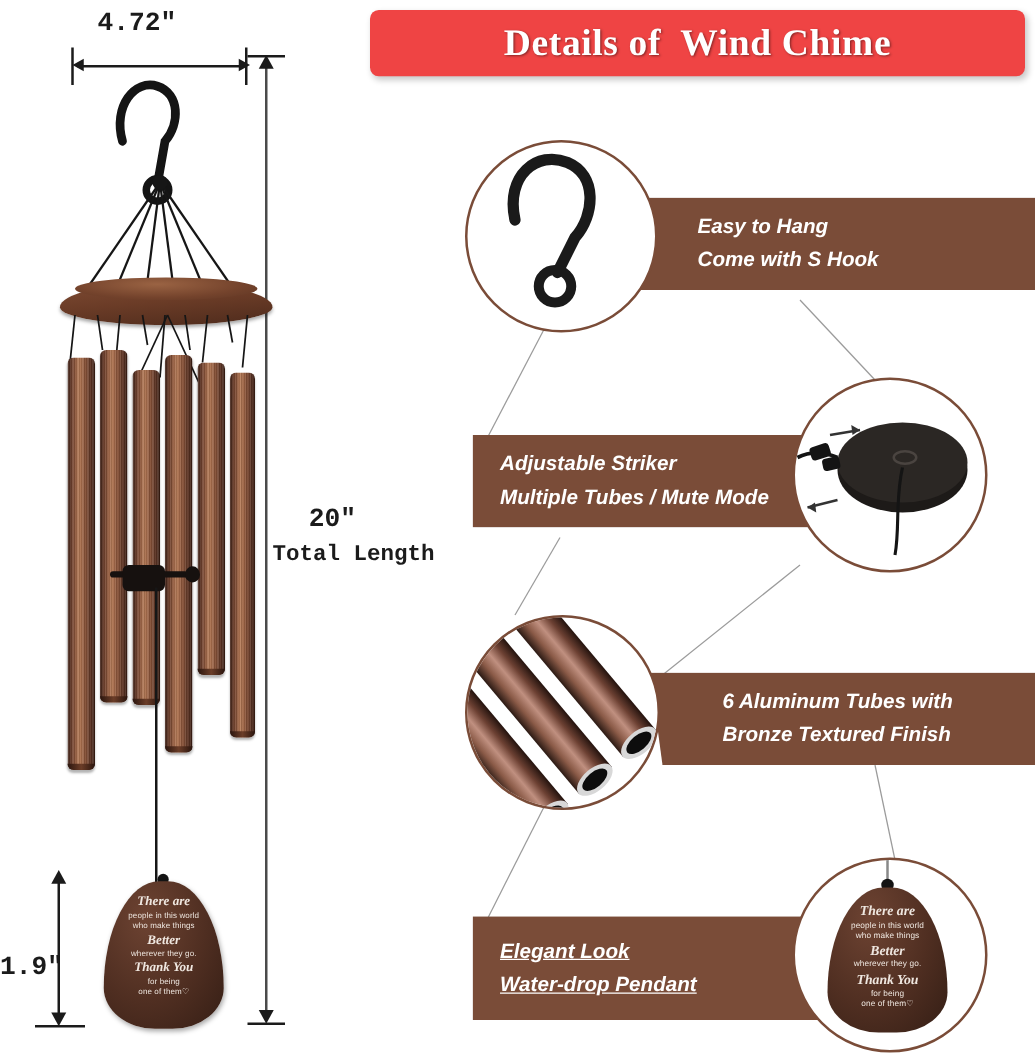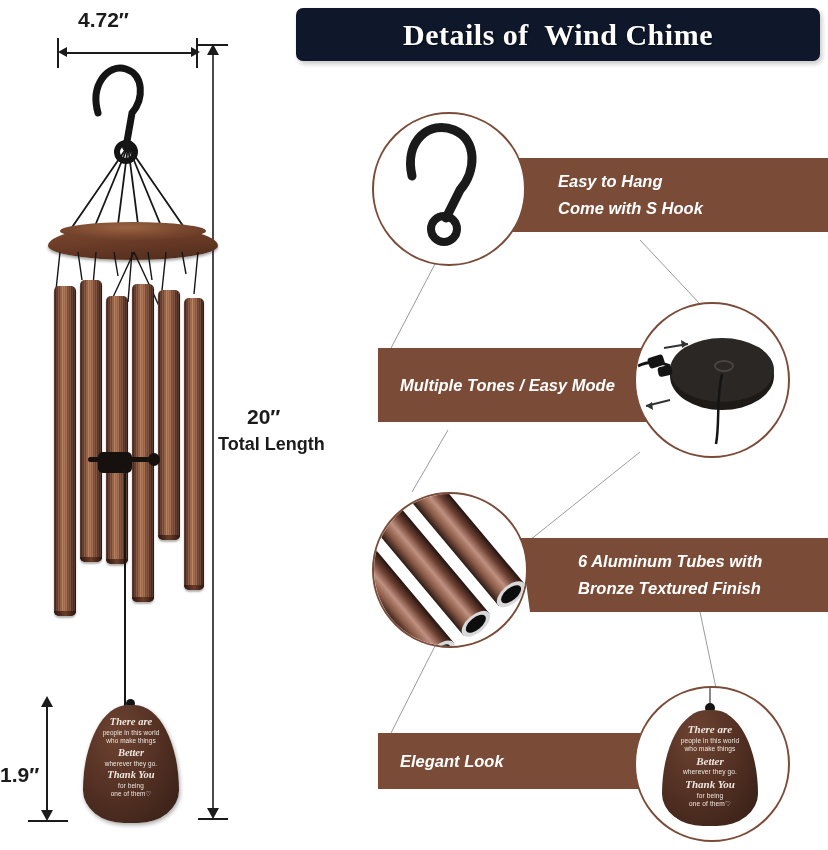--- a/index.html
+++ b/index.html
@@ -8,35 +8,35 @@
     background:#ffffff;
     font-family:"Liberation Sans", sans-serif;
     overflow:hidden;
     position:relative;
   }
   .root{position:relative;width:828px;height:850px;}
 
   
   .header-banner{
     position:absolute;left:296px;top:8px;width:524px;height:53px;
-    background:#0f172a;border-radius:7px;
+    background:#ef4444;border-radius:7px;
     box-shadow:2px 3px 5px rgba(0,0,0,.22);
     display:flex;align-items:center;justify-content:center;
   }
   .header-title{
     color:#fff;font-family:"Liberation Serif", serif;
     font-weight:bold;font-size:30px;letter-spacing:.5px;
     text-shadow:1px 1px 2px rgba(0,0,0,.45);
     white-space:pre;
   }
 
   
   .dim-label{
     position:absolute;color:#1b1b1b;font-weight:bold;
-    font-family:Liberation Sans, sans-serif;
+    font-family:Liberation Mono, monospace;
   }
   #dim-width-label{left:78px;top:8px;font-size:21px;}
   #dim-total-num{left:247px;top:405px;font-size:21px;}
   #dim-total-sub{left:218px;top:434px;font-size:18px;font-weight:bold;}
   #dim-drop-label{left:0px;top:763px;font-size:21px;}
 
   .tick{position:absolute;background:#1b1b1b;}
   
   #tick-left{left:57px;top:38px;width:2px;height:30px;}
   #tick-right{left:196px;top:38px;width:2px;height:30px;}
@@ -121,22 +121,22 @@
   }
   .co-left{ 
     padding-left:22px;
   }
   #callout-hook{left:500px;top:158px;width:296px;height:74px;
     clip-path:polygon(0 0,100% 0,100% 100%,10px 100%);}
   #callout-striker{left:378px;top:348px;width:268px;height:74px;
     clip-path:polygon(0 0, 100% 0, calc(100% - 14px) 100%, 0 100%);}
   #callout-tubes{left:520px;top:538px;width:290px;height:74px;
     clip-path:polygon(0 0,100% 0,calc(100% - 14px) 100%,10px 100%);}
-  #callout-pendant{left:378px;top:733px;width:290px;height:56px;
-    clip-path:polygon(0 0, 100% 0, calc(100% - 14px) 100%, 0 100%);}
+  #callout-pendant{left:378px;top:733px;width:290px;height:83px;
+    clip-path:polygon(0 0, 100% 0, calc(100% - 14px) 100%, 0 100%);text-decoration:underline;}
 
   
   .circle{
     position:absolute;border-radius:50%;background:#fff;
     border:2.4px solid #7a4c38;overflow:hidden;z-index:3;
   }
   #circle-hook{left:372px;top:112px;width:150px;height:150px;}
   #circle-striker{left:634px;top:302px;width:152px;height:152px;}
   #circle-tubes{left:372px;top:492px;width:152px;height:152px;}
   #circle-pendant{left:634px;top:686px;width:152px;height:152px;}
@@ -264,21 +264,22 @@
     <span>Come with S Hook</span>
   </div>
   <div class="circle" id="circle-hook">
     <svg width="150" height="150" viewBox="0 0 150 150">
       <path d="M38 62 C30 26 56 6 80 16 C104 26 102 58 86 76 L72 104" stroke="#1a1a1a" stroke-width="9" fill="none" stroke-linecap="round"></path>
       <circle cx="70" cy="115" r="13" stroke="#1a1a1a" stroke-width="8" fill="none"></circle>
     </svg>
   </div>
 
   <div class="callout co-left" id="callout-striker">
-    <span>Multiple Tones / Easy Mode</span>
+    <span>Adjustable Striker</span>
+    <span>Multiple Tubes / Mute Mode</span>
   </div>
   <div class="circle" id="circle-striker">
     <svg width="152" height="152" viewBox="0 0 152 152">
       <ellipse cx="86" cy="72" rx="52" ry="34" fill="#1d1a18"></ellipse>
       <ellipse cx="86" cy="66" rx="52" ry="32" fill="#2b2724"></ellipse>
       <ellipse cx="88" cy="62" rx="9" ry="5" fill="none" stroke="#4a4440" stroke-width="2"></ellipse>
       <path d="M34 62 C20 56 10 58 2 62" stroke="#141414" stroke-width="3" fill="none"></path>
       <rect x="12" y="52" width="16" height="11" rx="3" fill="#141414" transform="rotate(-18 20 57)"></rect>
       <rect x="22" y="62" width="14" height="10" rx="3" fill="#141414" transform="rotate(-12 29 67)"></rect>
       <path d="M86 70 C80 96 84 118 80 140" stroke="#141414" stroke-width="2.5" fill="none"></path>
@@ -313,20 +314,21 @@
         <ellipse cx="69" cy="139" rx="17" ry="9" fill="#d8d8d8"></ellipse>
         <ellipse cx="69" cy="139" rx="12" ry="6" fill="#0d0d0d"></ellipse>
         <ellipse cx="115" cy="139" rx="17" ry="9" fill="#d8d8d8"></ellipse>
         <ellipse cx="115" cy="139" rx="12" ry="6" fill="#0d0d0d"></ellipse>
       </g>
     </svg>
   </div>
 
   <div class="callout co-left" id="callout-pendant">
     <span>Elegant  Look</span>
+    <span>Water-drop Pendant</span>
   </div>
   <div class="circle" id="circle-pendant">
     <svg style="position:absolute;left:0;top:0;" width="152" height="152">
       <line x1="74" y1="0" x2="74" y2="18" stroke="#888" stroke-width="2"></line>
       <circle cx="74" cy="20" r="5" fill="#141414"></circle>
     </svg>
     <div class="big-pendant">
       <div class="pendant-engrave">
         <div class="pe-script">There are</div>
         <div class="pe-line">people in this world</div>

